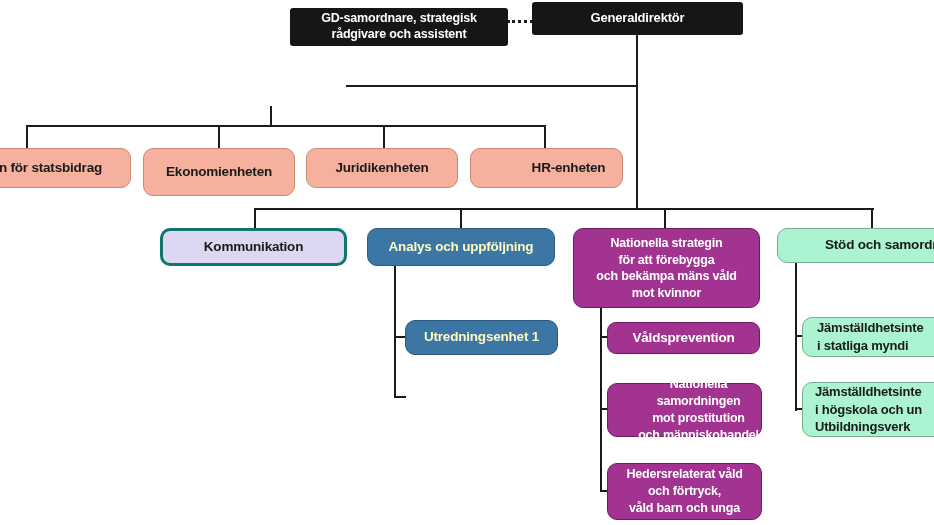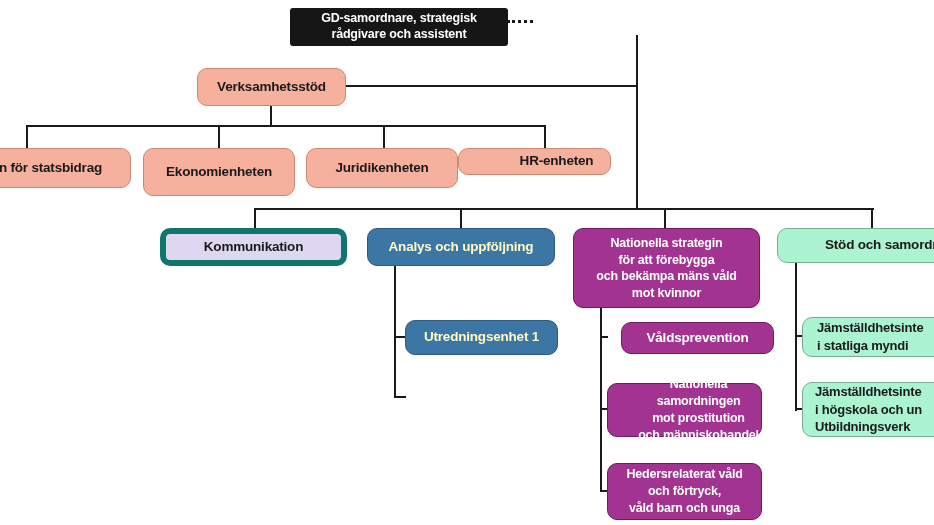--- a/index.html
+++ b/index.html
@@ -10,41 +10,41 @@
   .stage{position:relative;width:934px;height:525px;overflow:hidden;background:#ffffff;}
   .node{
     position:absolute;box-sizing:border-box;
     display:flex;align-items:center;justify-content:center;
     text-align:center;font-weight:700;font-size:13.5px;line-height:1.25;
     border-radius:10px;letter-spacing:-0.2px;white-space:pre-line;
     color:#1a1a1a;
   }
   .black{background:#161616;color:#ffffff;border-radius:3px;}
   .salmon{background:#F6B09E;border:1px solid #c98a74;}
-  .lavender{background:#DDD7F2;border:6px solid #0f766e;}
+  .lavender{background:#DDD7F2;border:3px solid #0f766e;}
   .blue{background:#3B76A4;border:1px solid #2c5a80;color:#fef9c3;}
   .purple{background:#A23390;border:1px solid #6e1c60;color:#ffffff;}
   .mint{background:#ABF3D1;border:1px solid #79ad92;}
   .ln{position:absolute;background:#1a1a1a;}
   .dln{position:absolute;height:0;border-top:3px dotted #1a1a1a;background:none;}
   
   #nd-gd-staff{left:290px;top:8px;width:218px;height:38px;font-size:12.5px;}
   #nd-generaldirektor{left:532px;top:2px;width:211px;height:33px;font-size:13px;}
   #nd-verksamhetsstod{left:197px;top:68px;width:149px;height:38px;}
   #nd-statsbidrag{left:-70px;top:148px;width:201px;height:40px;justify-content:flex-end;padding-right:28px;}
   #nd-ekonomienheten{left:143px;top:148px;width:152px;height:48px;}
   #nd-juridikenheten{left:306px;top:148px;width:152px;height:40px;}
-  #nd-hr-enheten{left:458px;top:148px;width:153px;height:27px;padding-left:44px;}
+  #nd-hr-enheten{left:470px;top:148px;width:153px;height:40px;padding-left:44px;}
   #nd-kommunikation{left:160px;top:228px;width:187px;height:38px;}
   #nd-analys{left:367px;top:228px;width:188px;height:38px;}
   #nd-nationella-strategin{left:573px;top:228px;width:187px;height:80px;font-size:12.5px;line-height:1.32;}
   #nd-stod-samordning{left:777px;top:228px;width:240px;height:35px;justify-content:flex-start;padding-left:47px;text-align:left;}
   #nd-utredningsenhet1{left:405px;top:320px;width:153px;height:35px;}
   #nd-utredningsenhet2{left:405px;top:380px;width:153px;height:35px;}
-  #nd-valdsprevention{left:621px;top:322px;width:153px;height:32px;}
+  #nd-valdsprevention{left:607px;top:322px;width:153px;height:32px;border-radius:9px;}
   #nd-nationella-samordningen{left:607px;top:383px;width:155px;height:54px;font-size:12.5px;line-height:1.35;padding-left:28px;}
   #nd-hedersrelaterat{left:607px;top:463px;width:155px;height:57px;font-size:12.5px;line-height:1.35;}
   #nd-jamstalldhet-statliga{left:802px;top:317px;width:230px;height:40px;justify-content:flex-start;padding-left:14px;text-align:left;font-size:13px;line-height:1.35;}
   #nd-jamstalldhet-hogskola{left:802px;top:382px;width:230px;height:55px;justify-content:flex-start;padding-left:12px;text-align:left;font-size:13px;line-height:1.35;}
 </style>
 </head>
 <body>
 
 <div class="stage">
 
@@ -68,21 +68,21 @@
   <div class="ln" style="left:600px;top:308px;width:2px;height:184px;"></div>
   <div class="ln" style="left:600px;top:336px;width:8px;height:2px;"></div>
   <div class="ln" style="left:600px;top:408px;width:8px;height:2px;"></div>
   <div class="ln" style="left:600px;top:490px;width:8px;height:2px;"></div>
   <div class="ln" style="left:795px;top:263px;width:2px;height:148px;"></div>
   <div class="ln" style="left:795px;top:335px;width:8px;height:2px;"></div>
   <div class="ln" style="left:795px;top:408px;width:8px;height:2px;"></div>
 
   <div class="node black" id="nd-gd-staff">GD-samordnare, strategisk
 rådgivare och assistent</div>
-  <div class="node salmon" id="nd-verksamhetsstod">Verksamhetsstöd</div>
+  <div class="node black" id="nd-generaldirektor">Generaldirektör</div>
   <div class="node salmon" id="nd-statsbidrag">n för statsbidrag</div>
   <div class="node salmon" id="nd-ekonomienheten">Ekonomienheten</div>
   <div class="node salmon" id="nd-juridikenheten">Juridikenheten</div>
   <div class="node salmon" id="nd-hr-enheten">HR-enheten</div>
   <div class="node lavender" id="nd-kommunikation">Kommunikation</div>
   <div class="node blue" id="nd-analys">Analys och uppföljning</div>
   <div class="node purple" id="nd-nationella-strategin">Nationella strategin
 för att förebygga
 och bekämpa mäns våld
 mot kvinnor</div>

